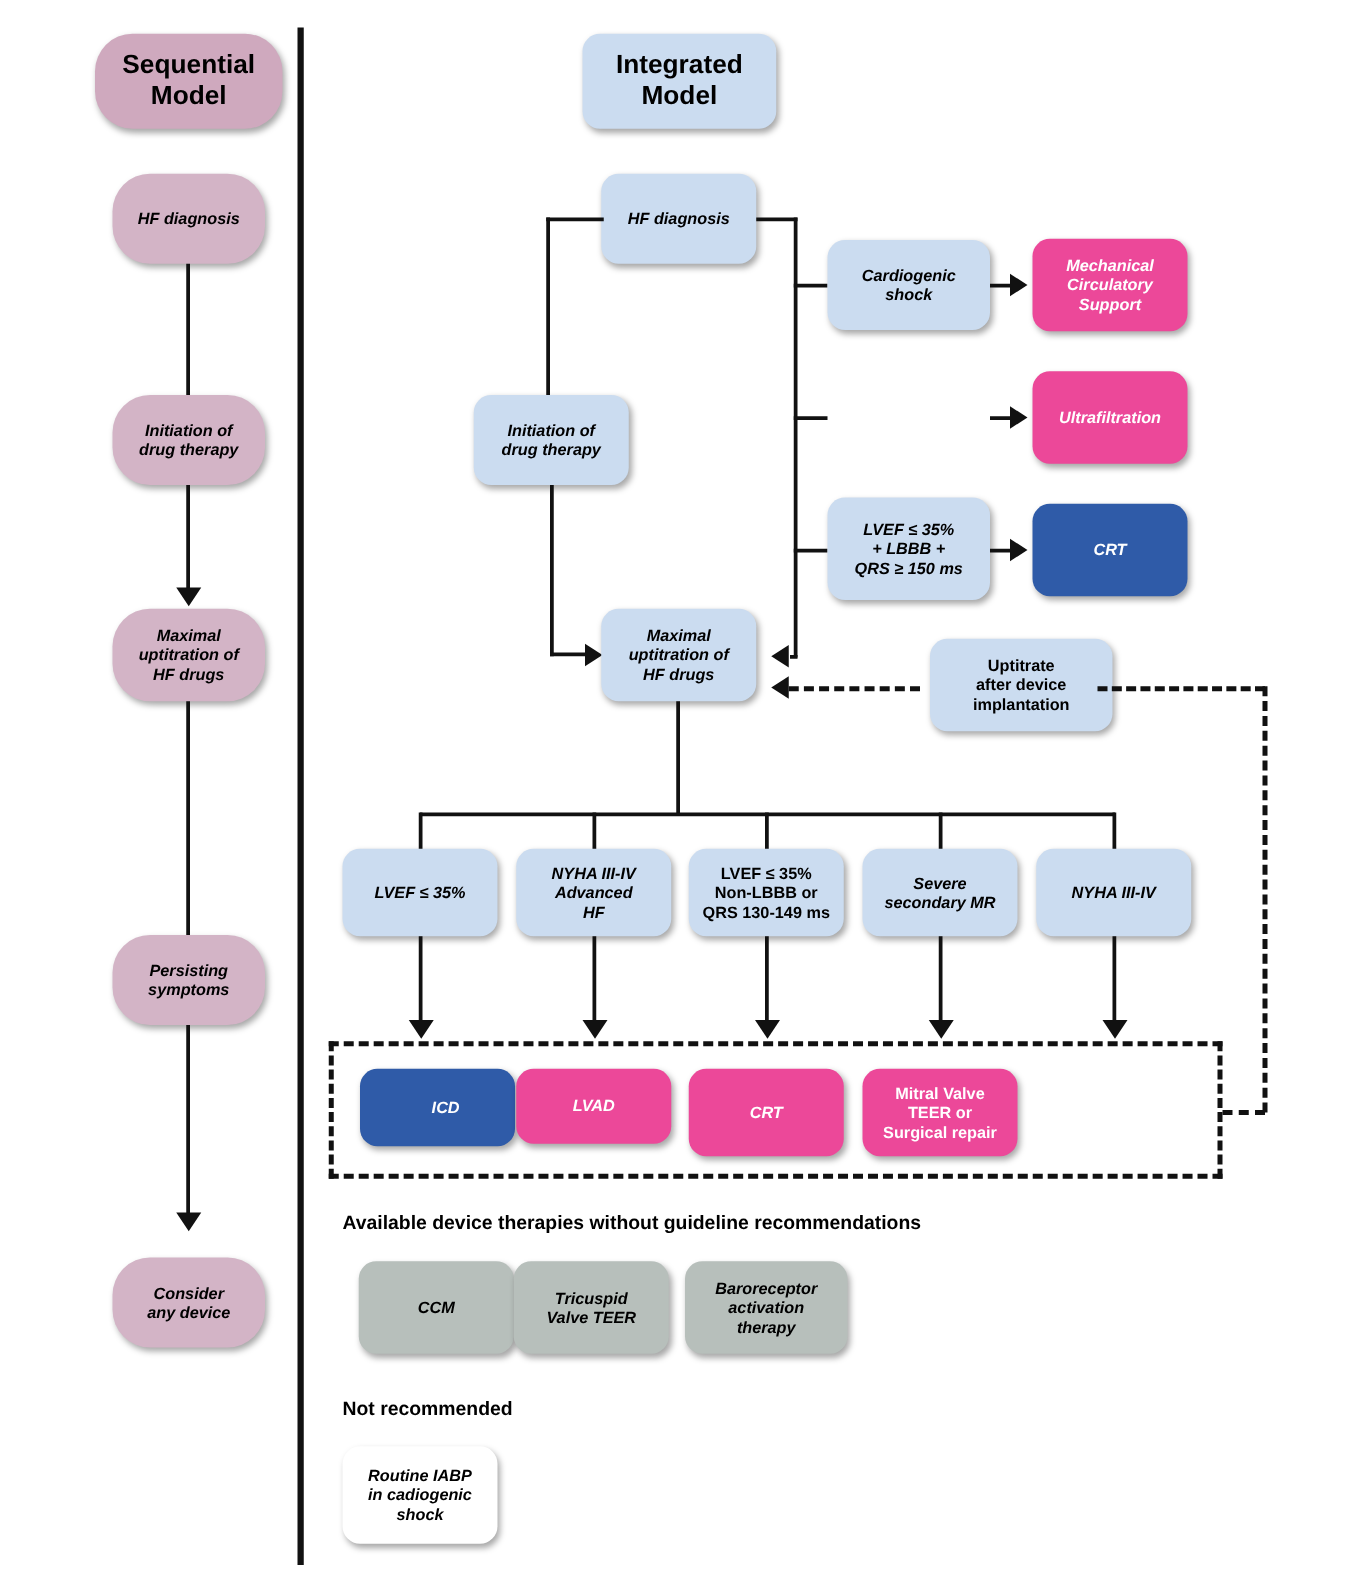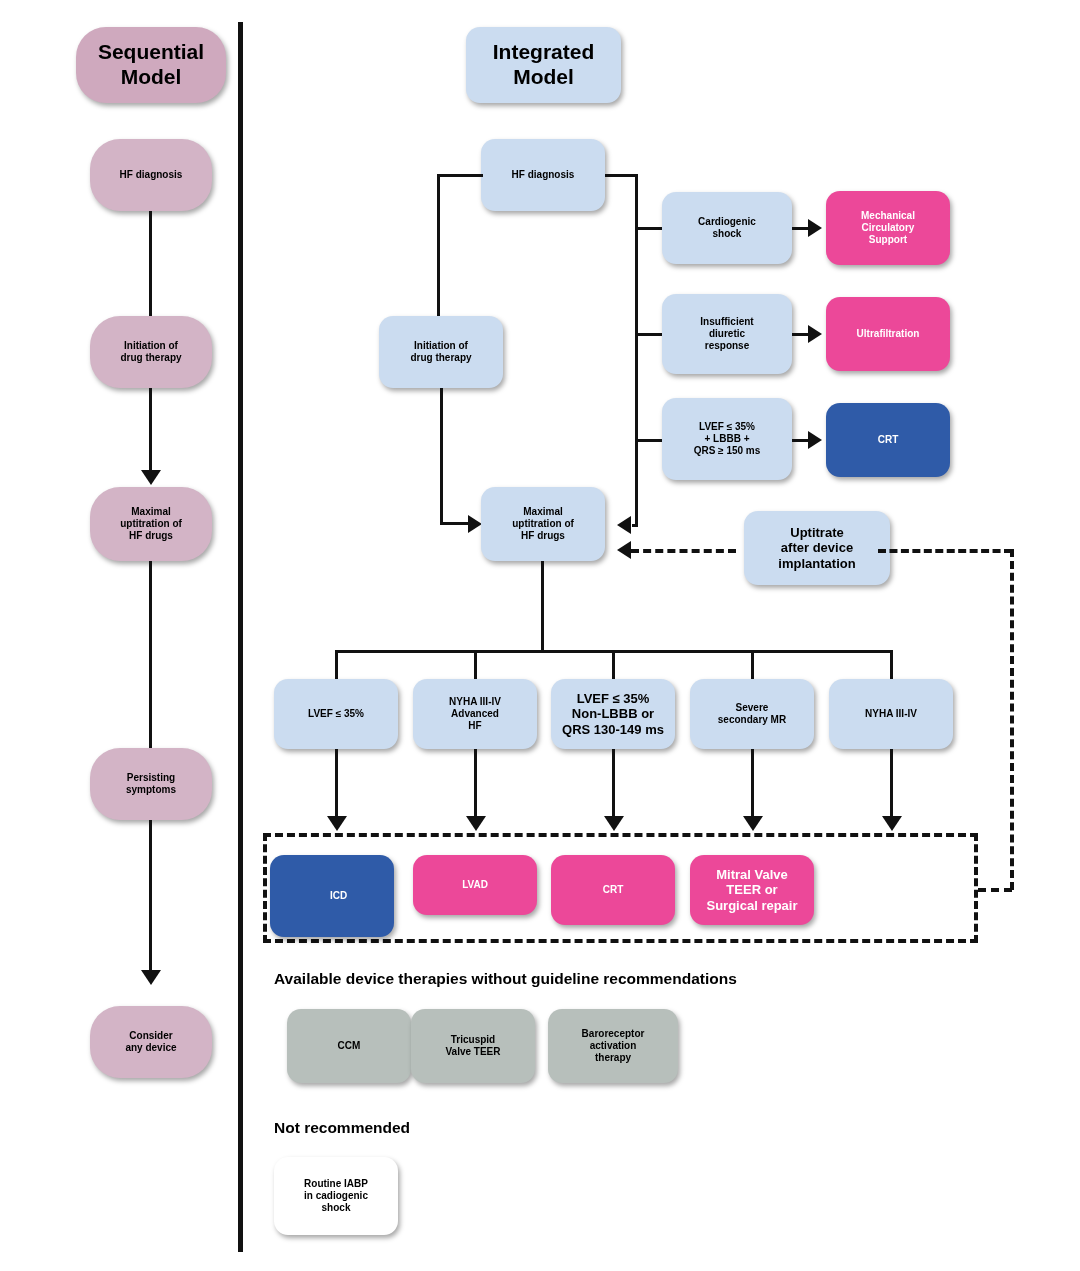--- a/index.html
+++ b/index.html
@@ -21,21 +21,21 @@
 
   .pink{background:#d3b4c6;color:#000;border-radius:30px;}
   .pink.header{background:#cfa9be;}
   .lightblue{background:#cbdcf0;color:#000;}
   .midblue{background:#ec4899;color:#ffffff;}
   .darkblue{background:#2f5ba8;color:#ffffff;}
   .gray{background:#b7bfbb;color:#000;}
   .white{background:#ffffff;color:#000;}
 
   .title-box{font-size:21px;}
-  .f14{font-size:10px;}
+  .f14{font-size:13px;font-style:italic;}
   .f13{font-size:13px;}
 
   
   .ln{position:absolute;background:#111;}
   .vln{width:3px;}
   .hln{height:3px;}
   .arrow-d{position:absolute;width:0;height:0;
            border-left:10px solid transparent;border-right:10px solid transparent;
            border-top:15px solid #111;}
   .arrow-r{position:absolute;width:0;height:0;
@@ -126,25 +126,20 @@
   <div class="ln hln" style="left:635px;top:333px;width:27px;"></div>
   <div class="ln hln" style="left:635px;top:439px;width:27px;"></div>
 
   <div class="ln hln" style="left:632px;top:524px;width:6px;"></div>
   <div class="arrow-l" style="left:617px;top:516px;"></div>
 
   <div class="node lightblue f14" style="left:662px;top:192px;width:130px;height:72px;">
     <span>Cardiogenic
 shock</span>
   </div>
-  <div class="node lightblue f14" style="left:662px;top:294px;width:130px;height:80px;">
-    <span>Insufficient
-diuretic
-response</span>
-  </div>
   <div class="node lightblue f14" style="left:662px;top:398px;width:130px;height:82px;">
     <span>LVEF ≤ 35%
 + LBBB +
 QRS ≥ 150 ms</span>
   </div>
 
   <div class="ln hln" style="left:792px;top:227px;width:18px;"></div>
   <div class="arrow-r" style="left:808px;top:219px;"></div>
   <div class="ln hln" style="left:792px;top:333px;width:18px;"></div>
   <div class="arrow-r" style="left:808px;top:325px;"></div>
@@ -218,21 +213,21 @@
   <div class="arrow-d" style="left:466px;top:816px;"></div>
   <div class="ln vln" style="left:612px;top:749px;height:71px;"></div>
   <div class="arrow-d" style="left:604px;top:816px;"></div>
   <div class="ln vln" style="left:751px;top:749px;height:71px;"></div>
   <div class="arrow-d" style="left:743px;top:816px;"></div>
   <div class="ln vln" style="left:890px;top:749px;height:71px;"></div>
   <div class="arrow-d" style="left:882px;top:816px;"></div>
 
   <div class="dashbox" style="left:263px;top:833px;width:715px;height:110px;"></div>
 
-  <div class="node darkblue f14" style="left:270px;top:855px;width:124px;height:82px;padding-left:17px;">
+  <div class="node darkblue f14" style="left:288px;top:855px;width:124px;height:62px;padding-left:17px;">
     <span>ICD</span>
   </div>
   <div class="node midblue f14" style="left:413px;top:855px;width:124px;height:60px;">
     <span>LVAD</span>
   </div>
   <div class="node midblue f14" style="left:551px;top:855px;width:124px;height:70px;">
     <span>CRT</span>
   </div>
   <div class="node midblue f13" style="left:690px;top:855px;width:124px;height:70px;">
     <span>Mitral Valve

